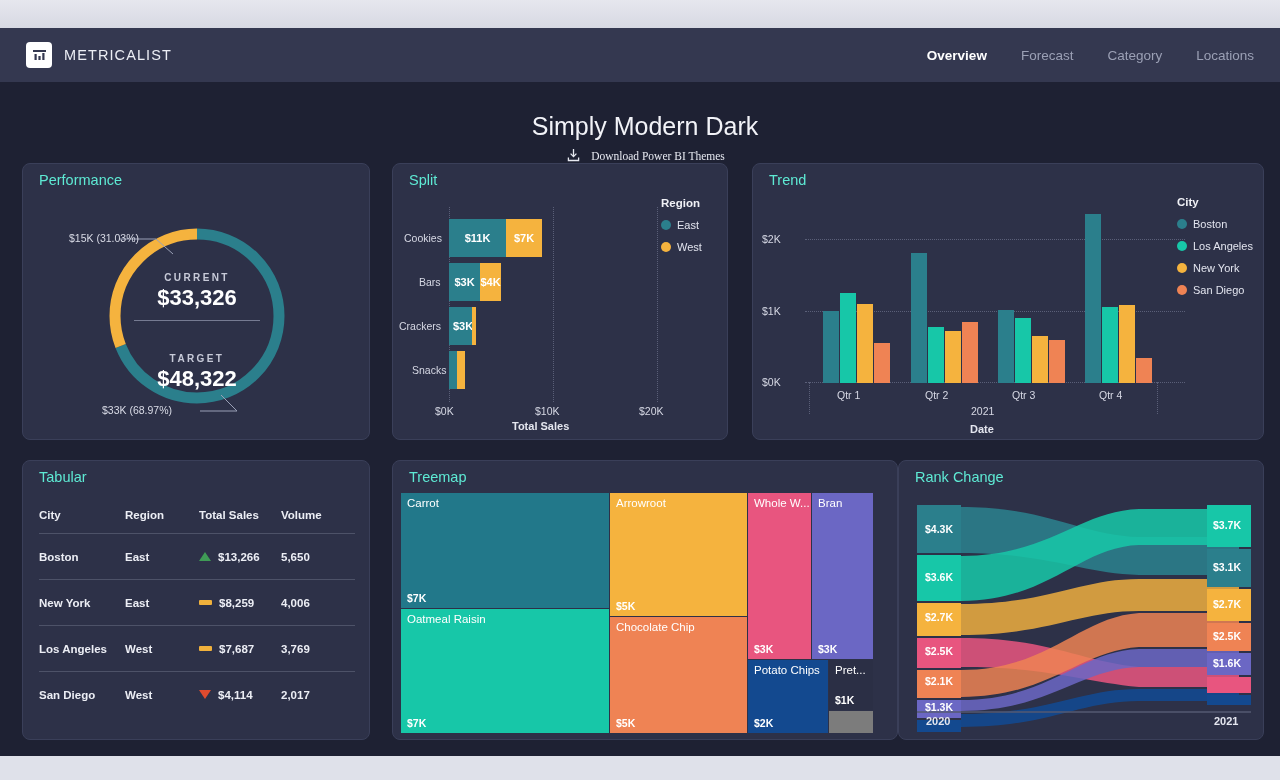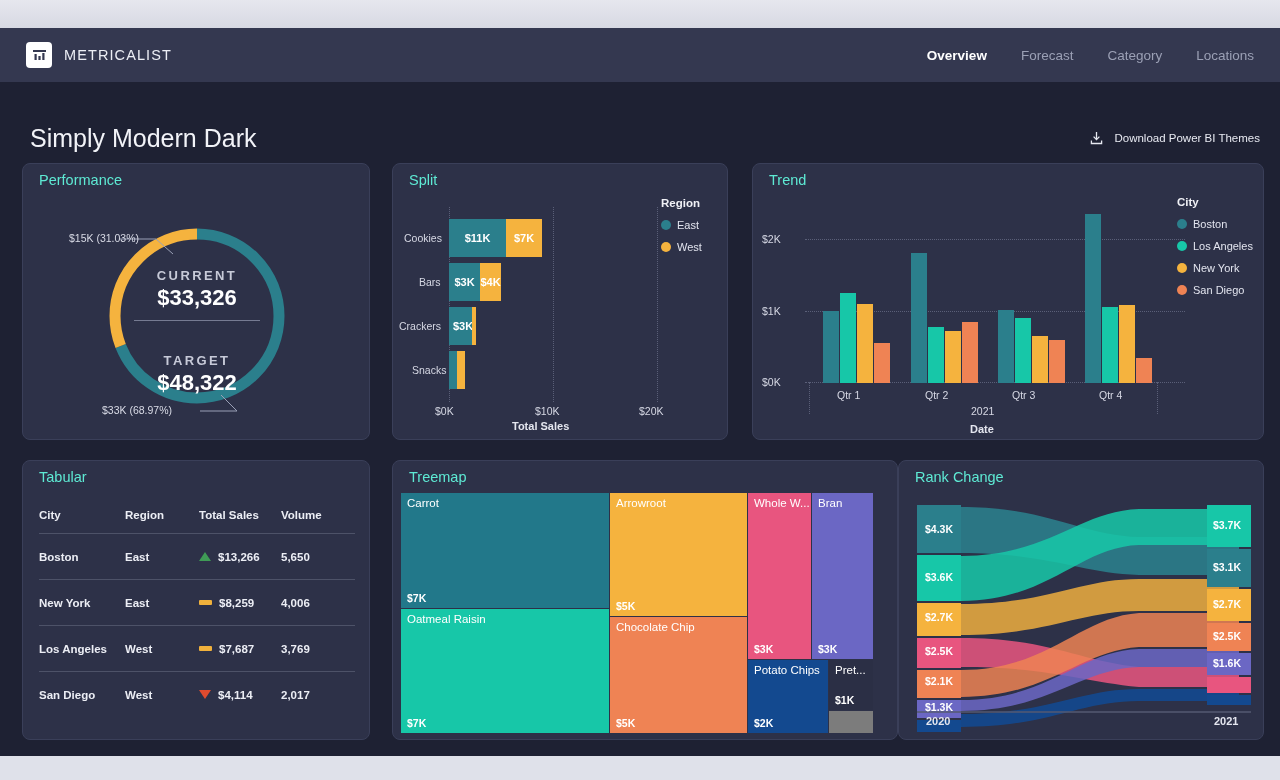--- a/index.html
+++ b/index.html
@@ -38,23 +38,24 @@
   }
   .navlinks { display: flex; align-items: center; gap: 34px; }
   .navlink { font-size: 13.5px; color: #9ba0b5; }
   .navlink.active { color: #ffffff; font-weight: bold; }
 
   
   .page-head {
     position: absolute; left: 0; top: 112px; width: 1280px; height: 52px;
     display: flex; align-items: center; justify-content: space-between;
     padding: 0 20px 0 30px;
+    flex-direction: column;
   }
   .page-title { font-size: 25px; color: #f2f3f8; font-weight: 400; }
-  .dl-link { display: flex; align-items: center; gap: 9px; }
+  .dl-link { display: flex; align-items: center; gap: 9px; font-family: Liberation Serif, serif; }
   .dl-text { font-size: 11.5px; color: #e7e9f1; }
 
   
   .card {
     position: absolute; background: #2d3148;
     border: 1px solid #3a3f59; border-radius: 8px;
   }
   .card-title {
     position: absolute; left: 16px; top: 8px;
     font-size: 14.5px; color: #5eead4; font-weight: 400;
@@ -66,21 +67,21 @@
   #card-treemap     { left: 392px; top: 460px; width: 506px; height: 280px; }
   #card-rank        { left: 898px; top: 460px; width: 366px; height: 280px; }
 
   
   .donut-wrap { position: absolute; left: 0; top: 28px; width: 348px; height: 248px; }
   .donut-center {
     position: absolute; left: 50%; top: 50%; transform: translate(-50%,-50%);
     text-align: center; width: 150px;
   }
   .kpi-label {
-    font-size: 13px; letter-spacing: 2.4px; color: #c7cad8; font-weight: bold; margin-top: 32px;
+    font-size: 10px; letter-spacing: 2.4px; color: #c7cad8; font-weight: bold; margin-top: 32px;
   }
   .kpi-value { font-size: 22px; color: #ffffff; font-weight: bold; margin-top: 2px; }
   .kpi-rule { height: 1px; background: #767b92; margin: 9px 12px 8px; }
   .donut-note { position: absolute; font-size: 10.5px; color: #d9dbe6; white-space: nowrap; }
 
   
   .axlabel { position: absolute; font-size: 10.5px; color: #d6d8e4; white-space: nowrap; }
   .axtitle { position: absolute; font-size: 11px; color: #e4e6ef; font-weight: bold; white-space: nowrap; }
   .legend-title { font-size: 11.5px; color: #f0f1f6; font-weight: bold; }
   .legend-row { display: flex; align-items: center; gap: 6px; margin-top: 10px; }

